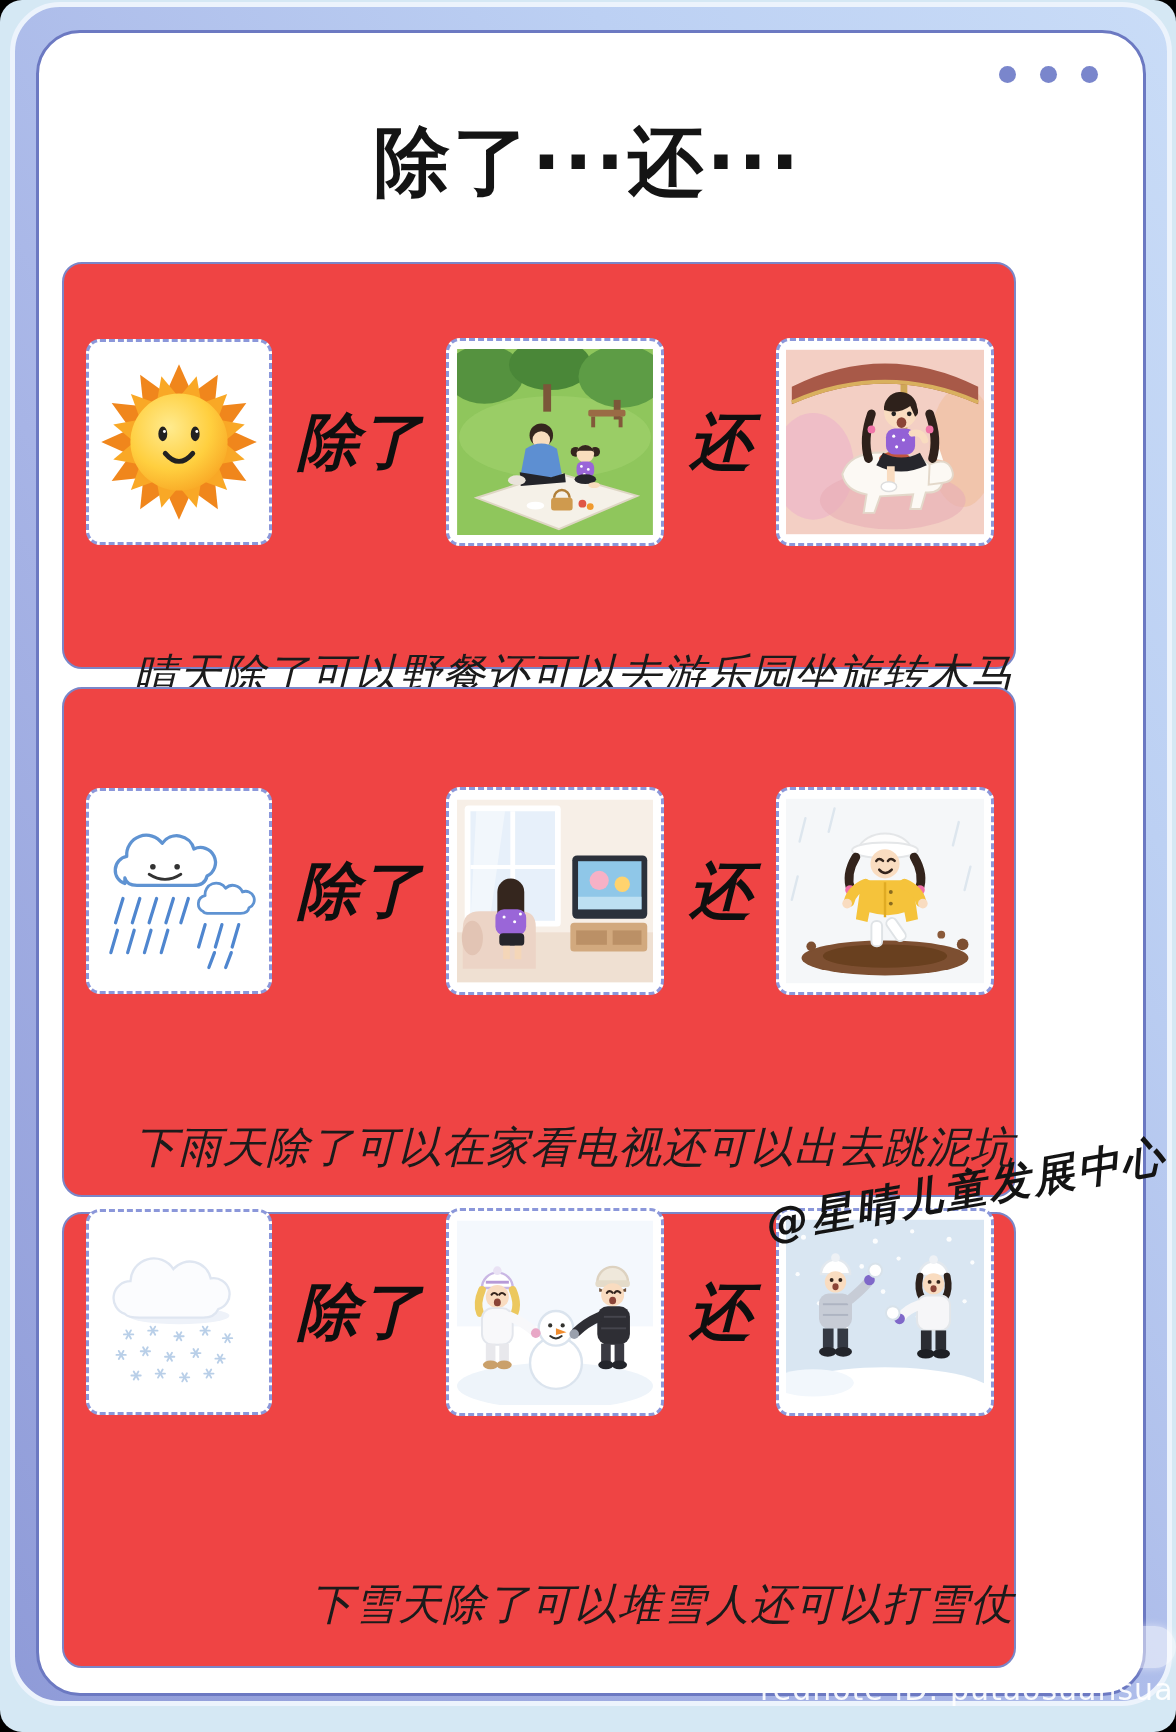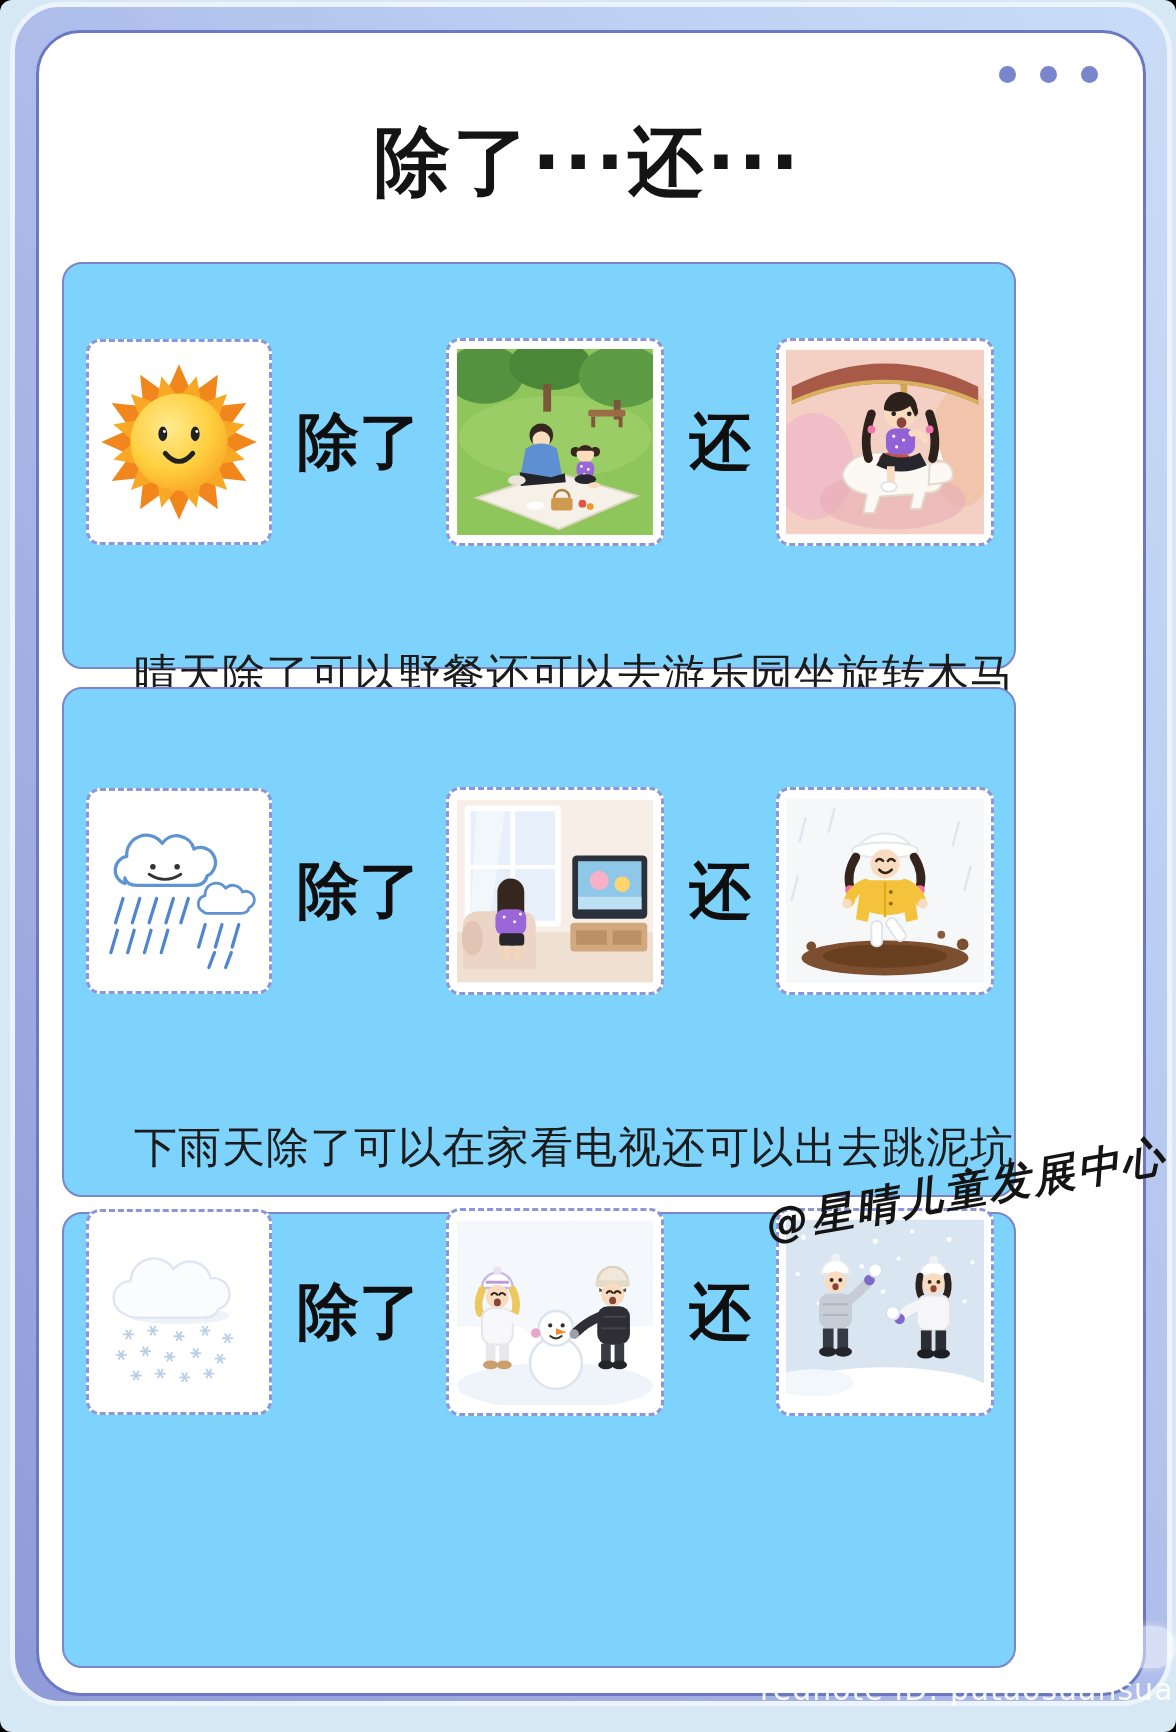--- a/index.html
+++ b/index.html
@@ -5,21 +5,21 @@
   html,body { margin:0; padding:0; }
   body {
     width:1176px; height:1732px;
     background:#000;
     position:relative;
     font-family:"DejaVu Sans", sans-serif;
     overflow:hidden;
   }
   .photo {
     position:absolute; inset:0;
-    border-radius:12px; overflow:hidden;
+    border-radius:22px; overflow:hidden;
     background:#d5e8f4;
   }
   .tablet {
     position:absolute; left:10px; top:2px; right:4px; bottom:26px;
     border-radius:50px;
     border:5px solid #ecf3fc;
     background:linear-gradient(to top right,#8f9bd8 0%,#a7b4e6 38%,#bcd0f3 75%,#c9dcf7 100%);
   }
   .card {
     position:absolute; left:36px; top:30px; right:30px; bottom:36px;
@@ -30,23 +30,24 @@
   .dots { position:absolute; top:66px; right:78px; display:flex; gap:24px; }
   .dot { width:17px; height:17px; border-radius:50%; background:#7a86cc; }
   .title {
     position:absolute; top:112px; left:0; right:0;
     text-align:center;
     font-size:76px; font-weight:800; color:#141414;
     letter-spacing:3px;
   }
   .section {
     position:absolute; left:62px; width:950px;
-    background:#7dd3fc;
+    background:#ef4444;
     border:2.5px solid #7a86c8;
     border-radius:20px;
+    font-style:italic;
   }
   .sec1 { top:262px; height:403px; }
   .sec2 { top:687px; height:506px; }
   .sec3 { top:1212px; height:452px; }
   .row {
     position:absolute; left:22px; right:20px;
     display:flex; align-items:center; justify-content:space-between;
   }
   .sec1 .row { top:74px; }
   .sec2 .row { top:98px; }
@@ -451,18 +452,19 @@
           <path d="M137,88 q-12,4 -18,12" stroke="#f6f6f8" stroke-width="10" fill="none" stroke-linecap="round"></path>
           <circle cx="117" cy="102" r="5.5" fill="#7f68c9"></circle>
           <circle cx="110" cy="96" r="7" fill="#ffffff" stroke="#d8e2ea" stroke-width="2"></circle>
           <rect x="139" y="114" width="11" height="20" fill="#2b2d33"></rect>
           <rect x="154" y="114" width="11" height="20" fill="#2b2d33"></rect>
           <ellipse cx="144" cy="138" rx="9" ry="5" fill="#1d1f24"></ellipse>
           <ellipse cx="160" cy="138" rx="9" ry="5" fill="#1d1f24"></ellipse>
         </svg>
       </div>
     </div>
+    <div class="caption">下雪天除了可以堆雪人还可以打雪仗</div>
   </div>
 
   <div class="watermark">@星晴儿童发展中心</div>
   <div class="logo-pill"></div>
   <div class="credit">rednote ID: putaosuansuan</div>
 </div>
 
 </body></html>

